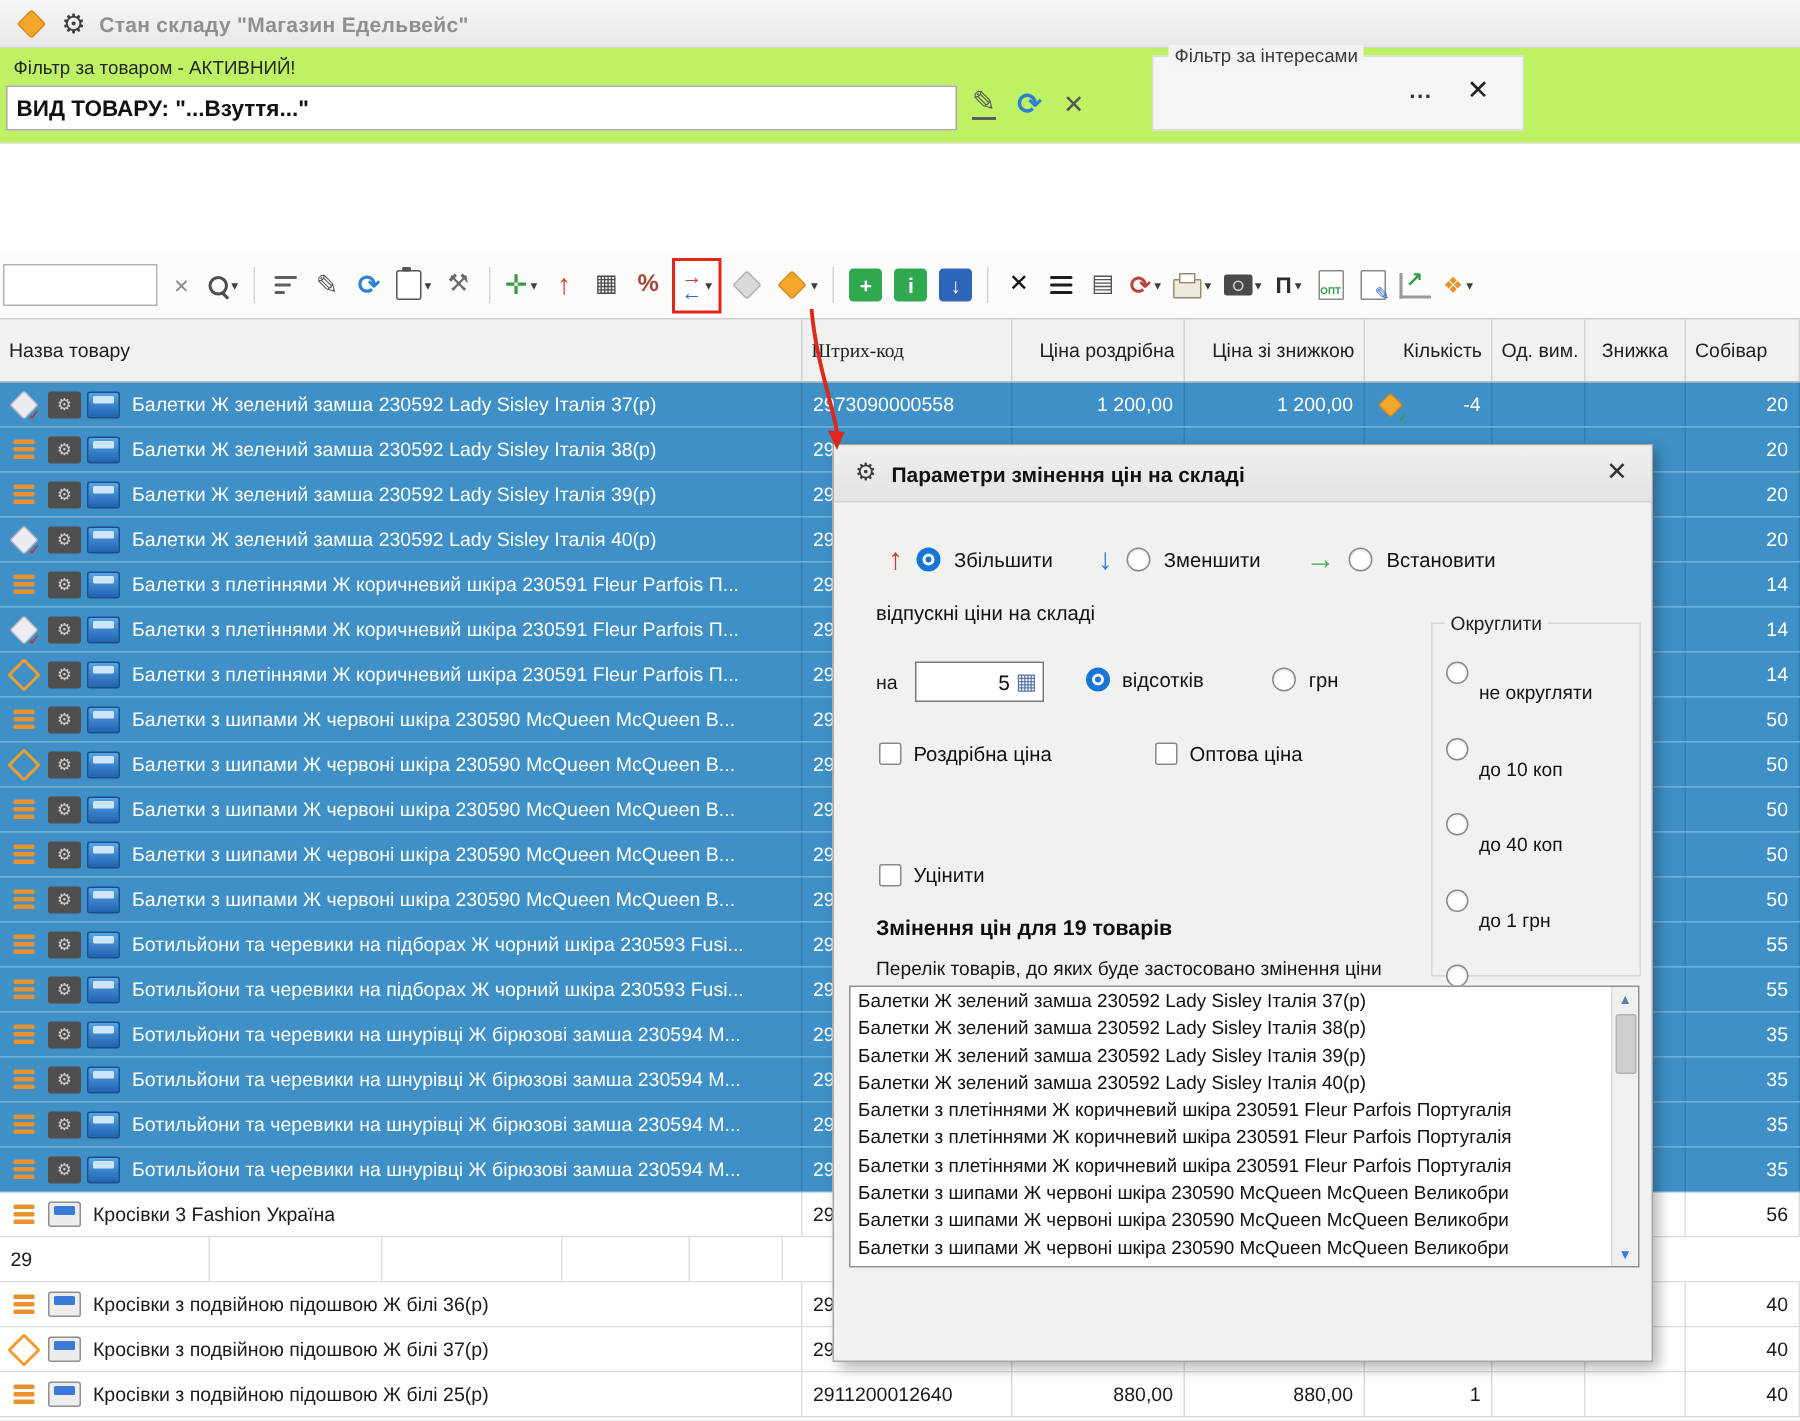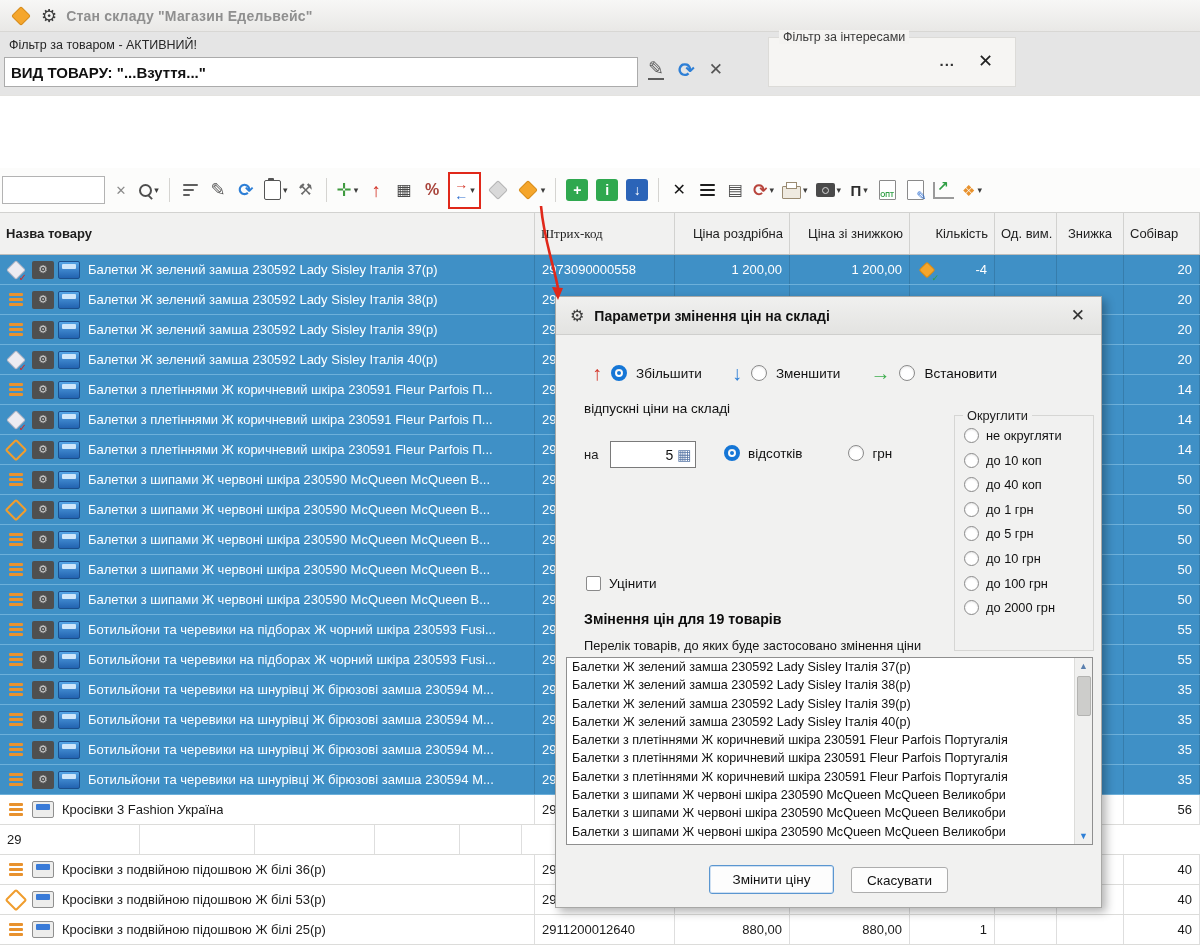--- a/index.html
+++ b/index.html
@@ -6,21 +6,21 @@
   #app{position:relative;width:1200px;height:947px;background:#fff;overflow:hidden;
        font-family:"Liberation Sans","DejaVu Sans",sans-serif;font-size:13px;color:#1c1c1c;
        -webkit-font-smoothing:antialiased;}
   
   .titlebar{position:absolute;left:0;top:0;width:1200px;height:32px;
     background:linear-gradient(#f7f7f6,#e9e8e6);border-bottom:1px solid #d8d7d4;
     display:flex;align-items:center;gap:9px;padding-left:10px;box-sizing:border-box;}
   .titlebar .wtitle{color:#8f8f8f;font-weight:bold;font-size:14px;letter-spacing:.2px;}
   .gear{color:#3c3c3c;font-size:18px;line-height:1;}
   
-  .fstrip{position:absolute;left:0;top:32px;width:1200px;height:63px;background:#e5e5e5;
+  .fstrip{position:absolute;left:0;top:32px;width:1200px;height:63px;background:#bef264;
     border-bottom:1px solid #e4e3e0;}
   .flabel{position:absolute;left:9px;top:6px;font-size:12.5px;color:#262626;}
   .finput{position:absolute;left:4px;top:25px;width:634px;height:30px;background:#fff;
     border:1px solid #ababab;box-sizing:border-box;display:flex;align-items:center;
     padding-left:6px;font-weight:bold;font-size:15px;color:#111;}
   .ficons{position:absolute;left:648px;top:27px;display:flex;align-items:center;gap:14px;}
   .pencil{color:#5c5c5c;font-size:19px;border-bottom:2px solid #5c5c5c;line-height:1;}
   .refrsh{color:#2e7fd6;font-size:20px;font-weight:bold;line-height:1;}
   .xgray{color:#555;font-size:17px;font-weight:bold;line-height:1;}
   .intbox{position:absolute;left:768px;top:5px;width:248px;height:50px;border:1px solid #dcdbd8;
@@ -69,21 +69,21 @@
     font-weight:bold;color:#2f9e44;letter-spacing:0;}
   .doc .pen{position:absolute;right:-4px;bottom:-3px;color:#2f6fd0;font-size:12px;line-height:1;}
   .chart{position:relative;width:19px;height:15px;border-left:2px solid #9a9a9a;border-bottom:2px solid #9a9a9a;}
   .chart s{position:absolute;left:2px;top:-3px;color:#2f9e44;font-weight:bold;font-size:14px;text-decoration:none;line-height:1;}
   
   .grid{position:absolute;left:0;top:212px;width:1200px;height:735px;}
   .ghead{position:absolute;left:0;top:0;width:1200px;height:43px;background:#f1f1f0;
     border-top:1px solid #d2d2d0;border-bottom:1px solid #bdbdbb;box-sizing:border-box;display:flex;}
   .hcell{display:flex;align-items:center;border-right:1px solid #d2d2d0;box-sizing:border-box;
     padding:0 6px;font-size:13px;color:#1e1e1e;overflow:hidden;white-space:nowrap;}
-  .hcell.b{font-weight:bold;}
+  .hcell.b{font-weight:normal;}
   .hcell.r{justify-content:flex-end;}
   .hcell.c{justify-content:center;}
   .rows{position:absolute;left:0;top:43px;width:1200px;}
   .trow{position:relative;display:flex;width:1200px;height:30px;box-sizing:border-box;}
   .trow.sel{background:var(--sel);color:#fff;border-bottom:1px solid #6db0da;}
   .trow.wht{background:#fff;color:#1a1a1a;border-bottom:1px solid #dcdcda;}
   .tcell{display:flex;align-items:center;box-sizing:border-box;padding:0 7px;overflow:hidden;
     white-space:nowrap;border-right:1px solid rgba(0,0,0,.13);height:100%;}
   .tcell.r{justify-content:flex-end;}
   .tcell.name{padding:0 4px;gap:4px;}
@@ -122,21 +122,21 @@
   .unit-radios{position:absolute;left:168px;top:148px;display:flex;align-items:center;gap:46px;}
   .uitem{display:flex;align-items:center;gap:8px;}
   .cbrow{position:absolute;left:30px;top:198px;width:360px;display:flex;}
   .cbitem{display:flex;align-items:center;gap:8px;}
   .cb{width:15px;height:15px;background:#fff;border:1px solid #8a8a8a;border-radius:2px;box-sizing:border-box;flex:none;}
   .fieldset{position:absolute;left:398px;top:118px;width:140px;height:236px;border:1px solid #d6d6d4;box-sizing:border-box;}
   .fieldset .leg{position:absolute;left:8px;top:-8px;background:#f1f1f0;padding:0 4px;font-size:12.8px;color:#222;}
   .ropts{position:absolute;left:9px;top:12px;display:flex;flex-direction:column;gap:9.6px;}
   .ritem{display:flex;align-items:center;gap:7px;}
   .ritem .radio{width:15px;height:15px;}
-  .ritem .rlabel{font-size:12.8px;}
+  .ritem .rlabel{font-size:12.8px;margin-top:26px;}
   .mdrow{position:absolute;left:30px;top:279px;display:flex;align-items:center;gap:8px;}
   .dsum{position:absolute;left:28px;top:314px;font-weight:bold;font-size:14.2px;color:#0d0d0d;}
   .dllabel{position:absolute;left:28px;top:341px;font-size:12.8px;color:#151515;}
   .listbox{position:absolute;left:10px;top:360px;width:527px;height:188px;background:#fff;
     border:1px solid #8f8f8f;box-sizing:border-box;overflow:hidden;}
   .litem{height:18.3px;line-height:18.3px;padding-left:5px;font-size:12.6px;color:#111;white-space:nowrap;overflow:hidden;}
   .sbar{position:absolute;right:0;top:0;bottom:0;width:17px;background:#f0f0ef;border-left:1px solid #dcdcda;}
   .sbar .up,.sbar .dn{position:absolute;left:0;width:100%;text-align:center;font-size:9px;color:#5a7fae;}
   .sbar .up{top:3px;} .sbar .dn{bottom:3px;}
   .sbar .thumb{position:absolute;left:2px;top:18px;width:12px;height:38px;background:#cdcdcb;border:1px solid #b3b3b1;border-radius:2px;}
@@ -1052,21 +1052,21 @@
         <div class="trow wht">
           <div class="tcell name" style="width: 535px;">
             <span class="rowico">
               <span class="dmw">
                 <i class="dmnd rings"></i>
               </span>
             </span>
             <span class="drv">
               <i></i>
             </span>
-            <span class="nametxt">Кросівки з подвійною підошвою Ж білі 53(р)</span>
+            <span class="nametxt">Кросівки з подвійною підошвою Ж білі 37(р)</span>
           </div>
           <div class="tcell" style="width: 140px;">
             <span>29</span>
           </div>
           <div class="tcell r" style="width: 115px;">
             <span></span>
           </div>
           <div class="tcell r" style="width: 120px;">
             <span></span>
           </div>
@@ -1160,20 +1160,30 @@
         <span class="uitem">
           <i class="radio sel2"></i>
           <span class="rlabel">відсотків</span>
         </span>
         <span class="uitem">
           <i class="radio"></i>
           <span class="rlabel">грн</span>
         </span>
       </div>
 
+    <div class="cbrow">
+      <span class="cbitem" style="width:184px">
+        <i class="cb"></i>
+          <span class="rlabel">Роздрібна ціна</span>
+      </span>
+      <span class="cbitem">
+        <i class="cb"></i>
+          <span class="rlabel">Оптова ціна</span>
+      </span>
+    </div>
 
     <div class="fieldset">
       <span class="leg">Округлити</span>
       <div class="ropts" id="rounding-opts">
           <span class="ritem">
             <i class="radio"></i>
             <span class="rlabel">не округляти</span>
           </span>
           <span class="ritem">
             <i class="radio"></i>
@@ -1227,24 +1237,20 @@
           <div class="litem">Балетки з шипами Ж червоні шкіра 230590 McQueen McQueen Великобри</div>
           <div class="litem">Балетки з шипами Ж червоні шкіра 230590 McQueen McQueen Великобри</div>
         </div>
       <div class="sbar">
         <span class="up">▲</span>
         <span class="thumb"></span>
         <span class="dn" style="color:#2e7fd6">▼</span>
       </div>
     </div>
 
-    <div class="dbtns">
-      <button class="btn primary">Змінити ціну</button>
-      <button class="btn plain">Скасувати</button>
-    </div>
   </div>
 
   <svg class="ann-svg" viewBox="0 0 60 102">
     <path id="ann-path" d="M13 2 C16 36, 26 62, 30 84" fill="none" stroke-width="2.6" stroke="#e0281a"></path>
     <polygon id="ann-head" points="30,96 24,83 35,84" fill="#e0281a"></polygon>
   </svg>
 
 </div>
 
 </body></html>

